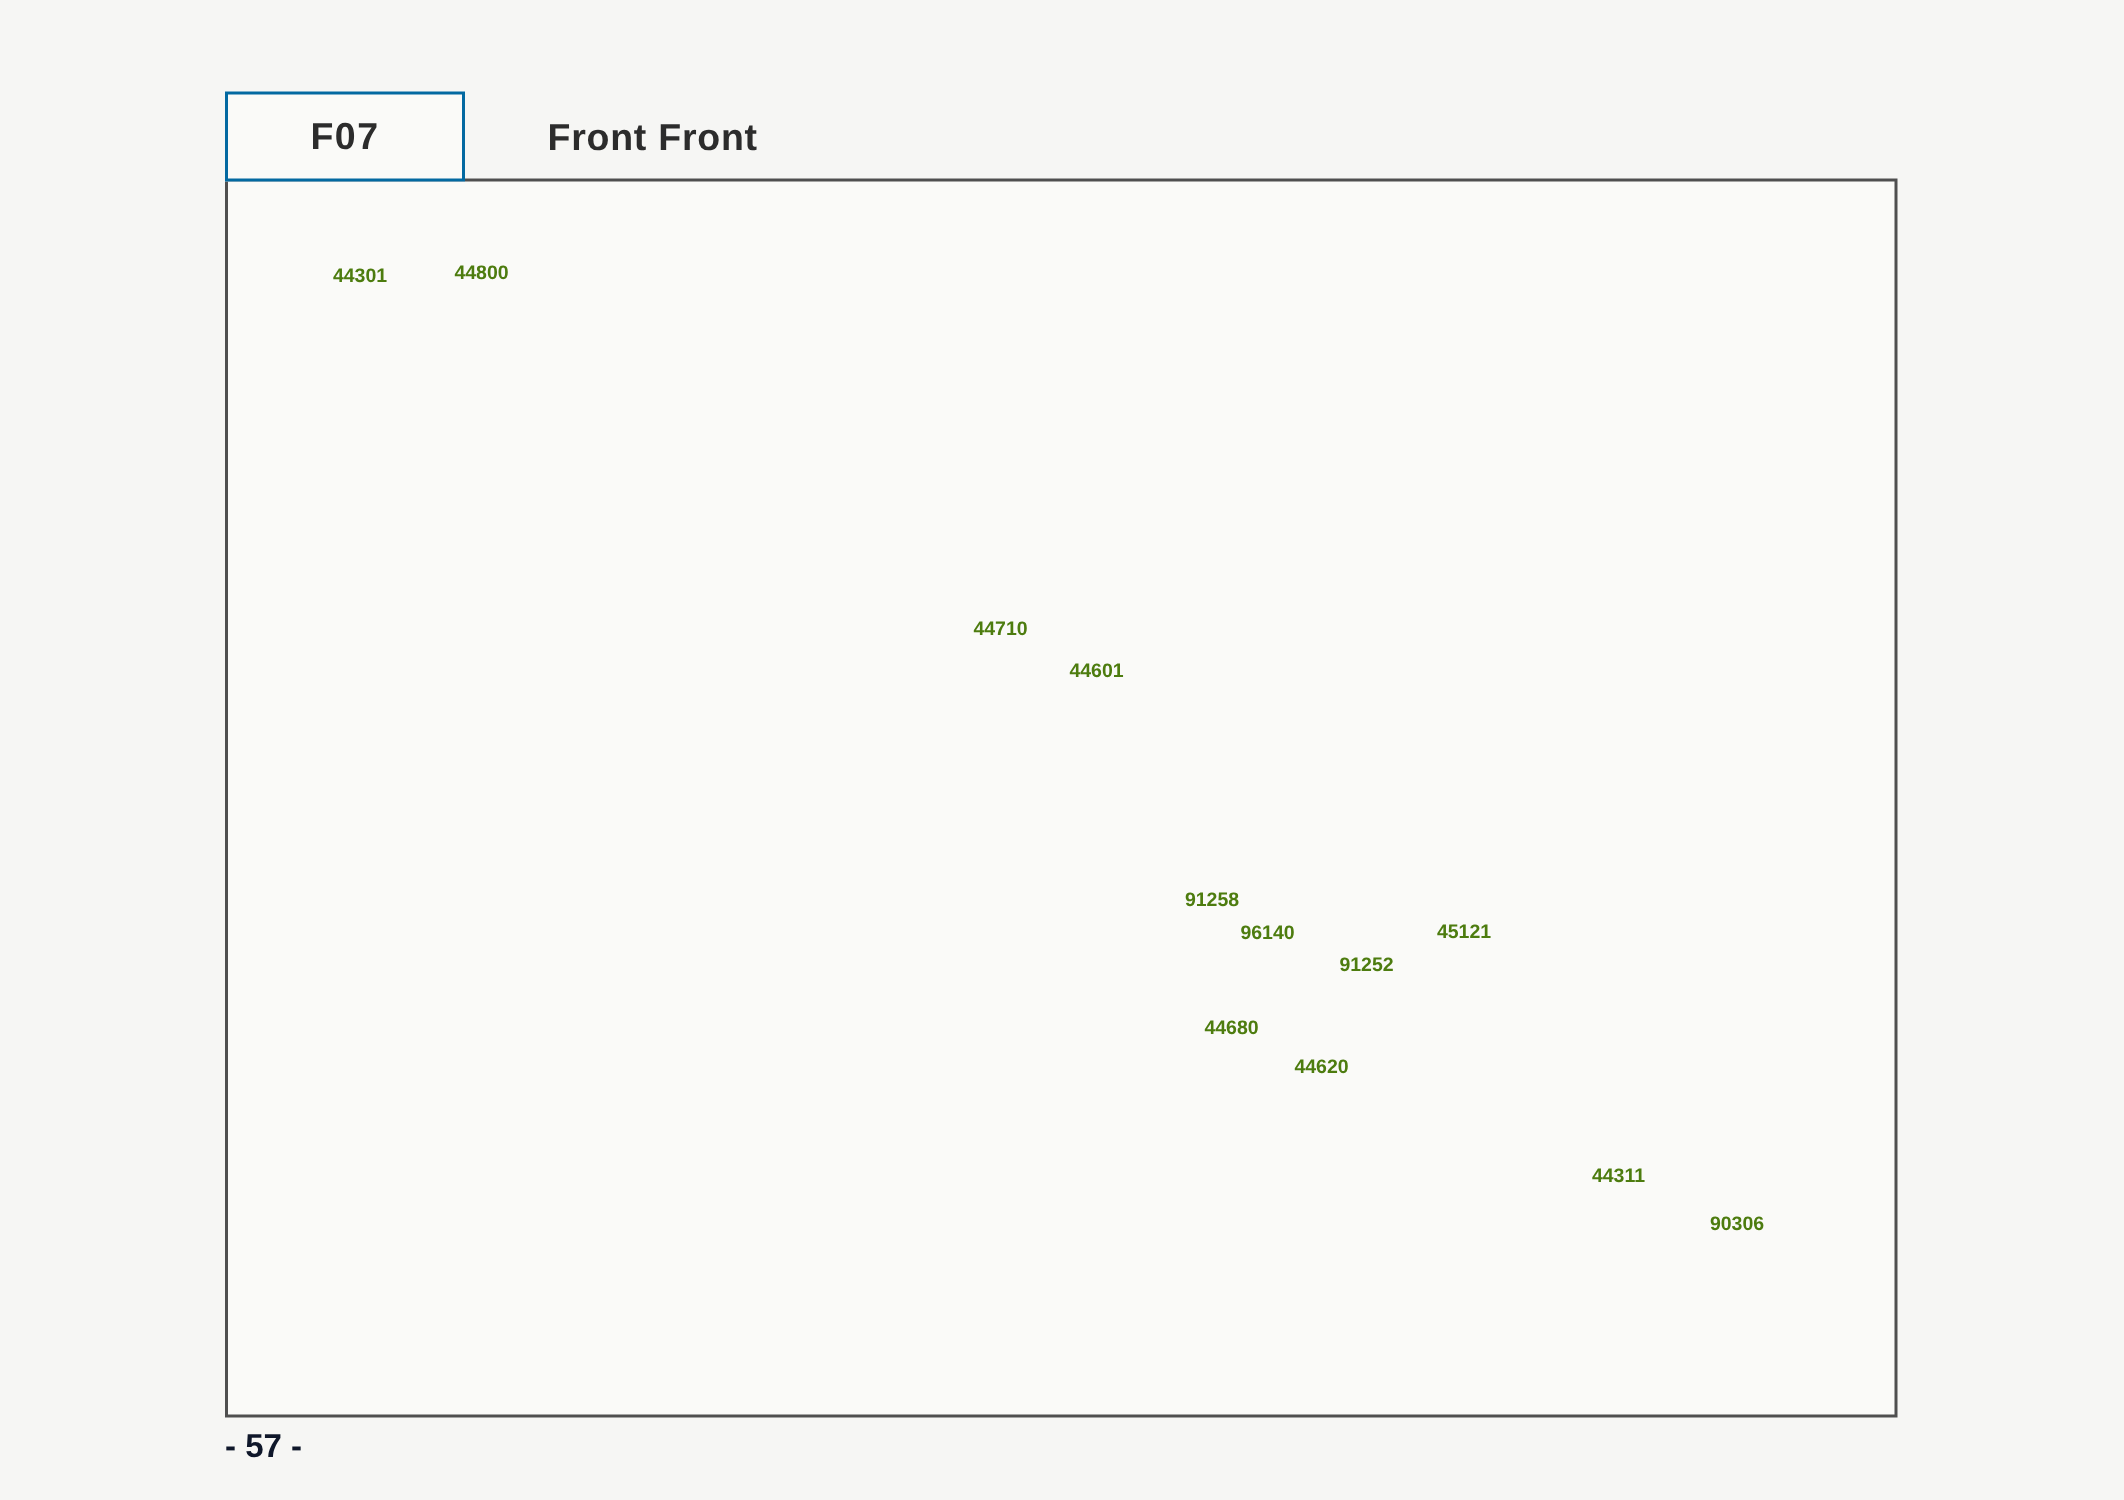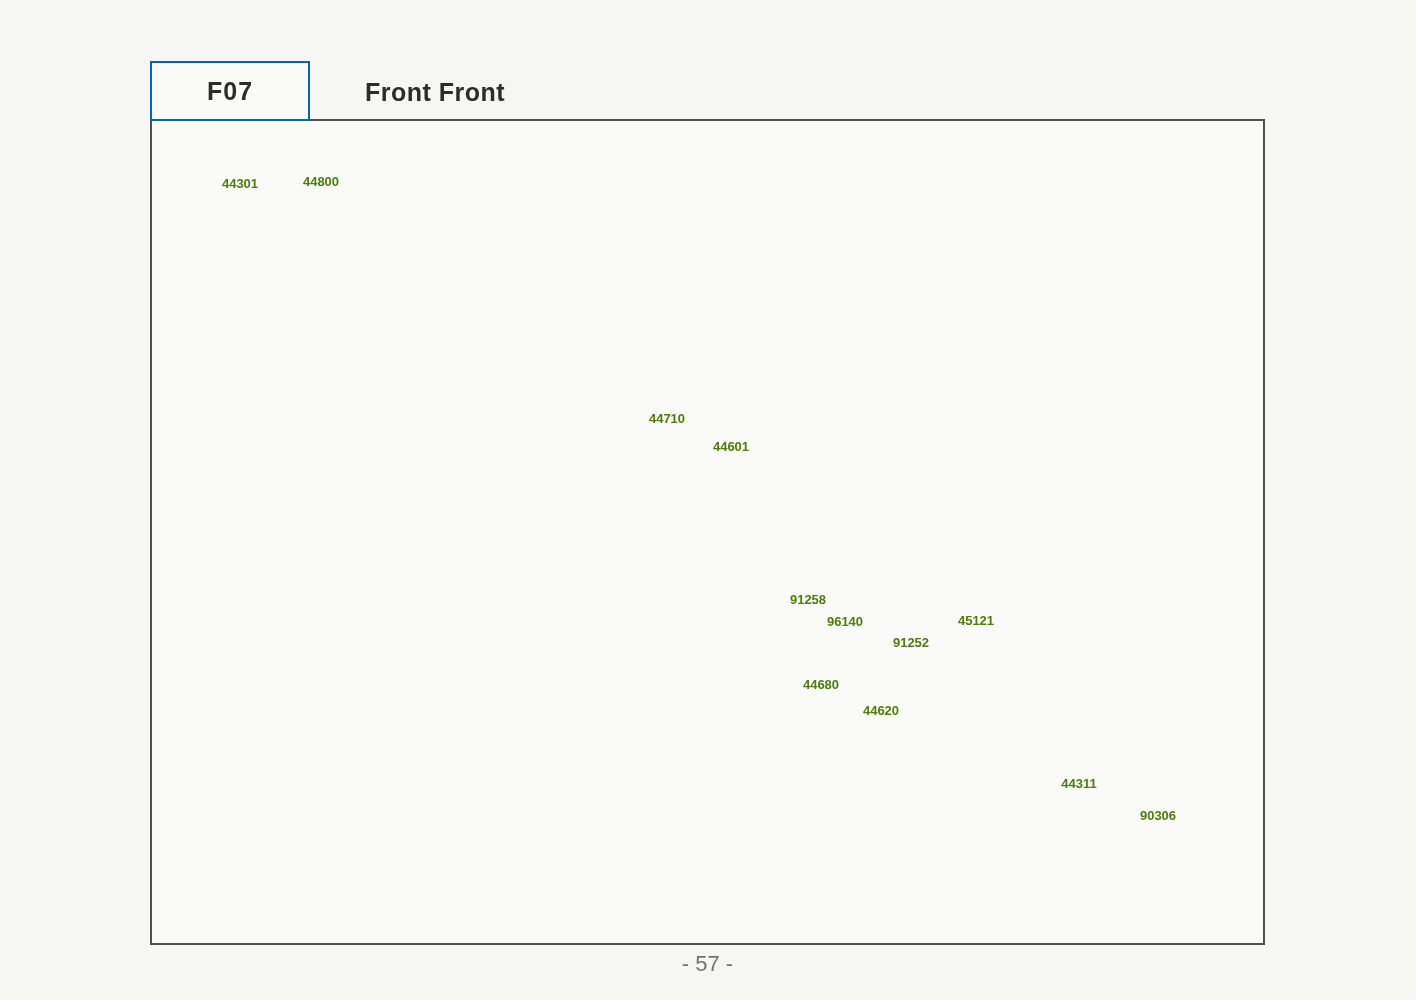--- a/index.html
+++ b/index.html
@@ -16,22 +16,22 @@
     position:absolute;left:150px;top:61px;width:160px;height:60px;
     border:2px solid #0369a1;background:#fafaf8;box-sizing:border-box;
     display:flex;align-items:center;justify-content:center;
     font-weight:bold;font-size:25px;color:#2c2c2c;letter-spacing:1px;
   }
   .hdr-title{
     position:absolute;left:365px;top:78px;
     font-weight:bold;font-size:25px;color:#2c2c2c;letter-spacing:0.5px;
   }
   .page-num{
-    position:absolute;left:150px;top:951px;width:1115px;text-align:center;
-    font-weight:normal;font-size:22px;color:#737373;
+    position:absolute;left:150px;top:951px;width:1115px;
+    font-weight:bold;font-size:22px;color:#0f172a;
   }
   .plabel{
     position:absolute;width:60px;text-align:center;
     font-weight:bold;font-size:13px;color:#4d7c0f;letter-spacing:0px;
     white-space:nowrap;
   }
   svg{position:absolute;left:0;top:0;}
   .ln{stroke:#2f2f2f;fill:none;}
   .wm{fill:#cbcbc9;}
 </style>

